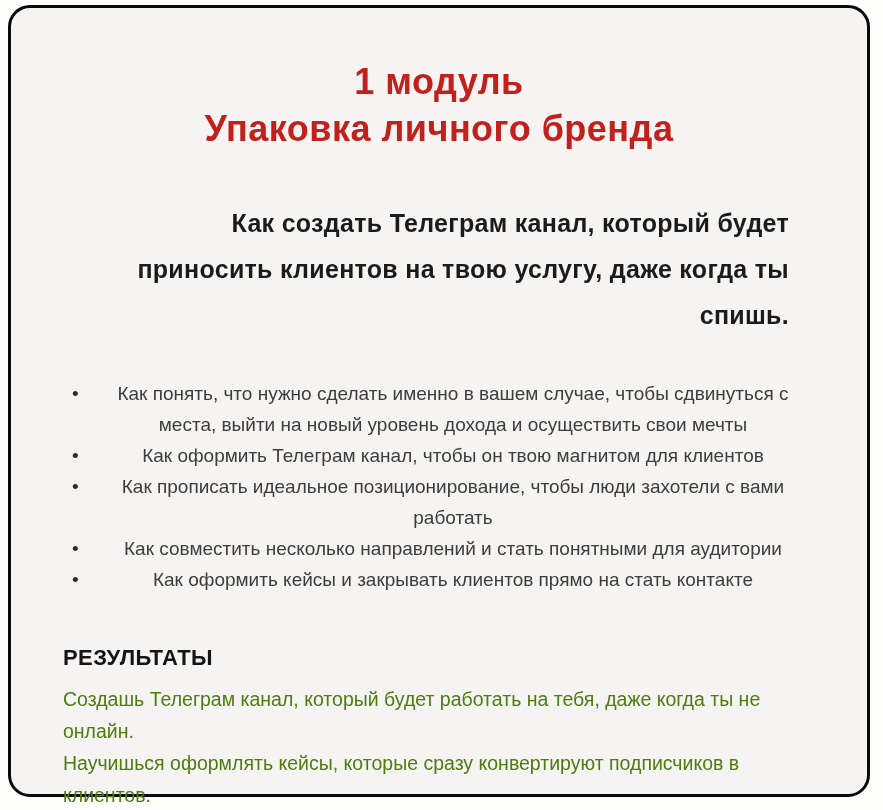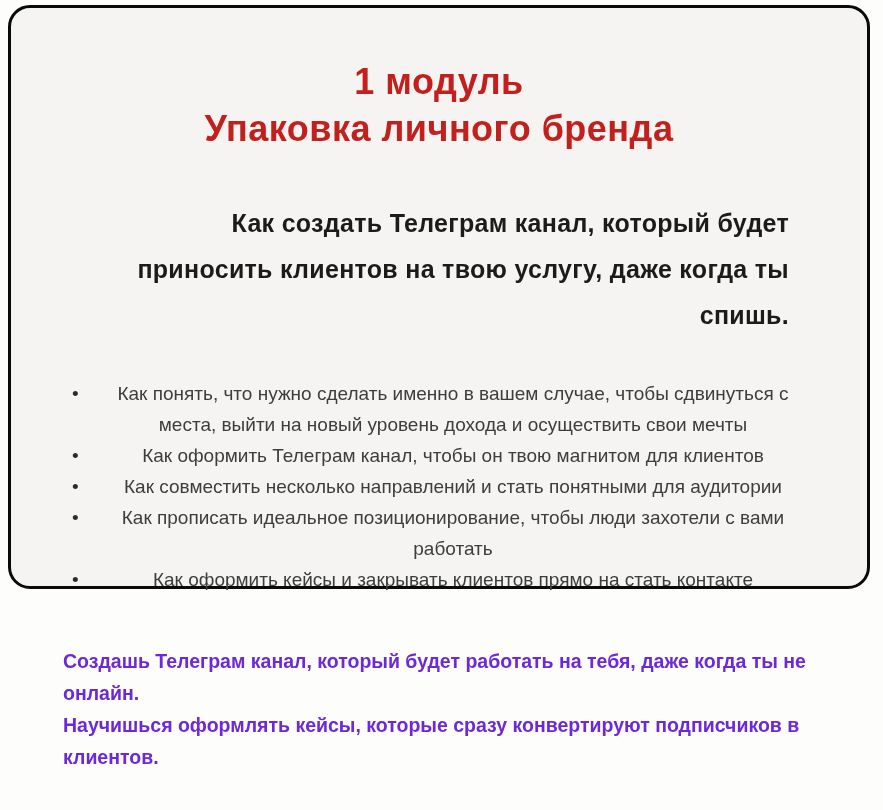--- a/index.html
+++ b/index.html
@@ -12,21 +12,21 @@
     position: relative;
     width: 883px;
     height: 810px;
     overflow: hidden;
   }
   .card {
     position: absolute;
     left: 8px;
     top: 5px;
     width: 862px;
-    height: 584px;
+    height: 792px;
     background: #f5f4f2;
     border: 3px solid #0a0a0a;
     border-radius: 22px;
     box-sizing: border-box;
     padding: 50px 52px 40px 52px;
   }
   .module-title {
     text-align: center;
     font-size: 36px;
     line-height: 47px;
@@ -69,46 +69,47 @@
   .results-heading {
     font-size: 22px;
     font-weight: 700;
     color: #151515;
     margin: 0 0 12px 0;
     letter-spacing: 0.4px;
   }
   .results-line {
     font-size: 19.5px;
     line-height: 32px;
-    color: #6d28d9;
-    font-weight: 700;
+    color: #4d7c0f;
+    font-weight: 400;
     margin: 0;
   }
 </style>
 </head>
 <body>
 
 <div class="stage">
   <div class="card">
 
     <h1 class="module-title" style="color:#c2201d;">
       <span>1 модуль</span><br>
       <span>Упаковка личного бренда</span>
     </h1>
 
     <p class="subtitle">Как создать Телеграм канал, который будет приносить клиентов на твою услугу, даже когда ты спишь.</p>
 
     <ul class="features">
       <li>Как понять, что нужно сделать именно в вашем случае, чтобы сдвинуться с места, выйти на новый уровень дохода и осуществить свои мечты</li>
       <li>Как оформить Телеграм канал, чтобы он твою магнитом для клиентов</li>
+      <li>Как прописать идеальное позиционирование, чтобы люди захотели с вами работать</li>
       <li>Как совместить несколько направлений и стать понятными для аудитории</li>
-      <li>Как прописать идеальное позиционирование, чтобы люди захотели с вами работать</li>
       <li>Как оформить кейсы и закрывать клиентов прямо на стать контакте</li>
     </ul>
 
     <div>
+      <h2 class="results-heading">РЕЗУЛЬТАТЫ</h2>
       <p class="results-line">Создашь Телеграм канал, который будет работать на тебя, даже когда ты не онлайн.</p>
       <p class="results-line">Научишься оформлять кейсы, которые сразу конвертируют подписчиков в клиентов.</p>
 
     </div>
 
   </div>
 </div>
 
 </body></html>

